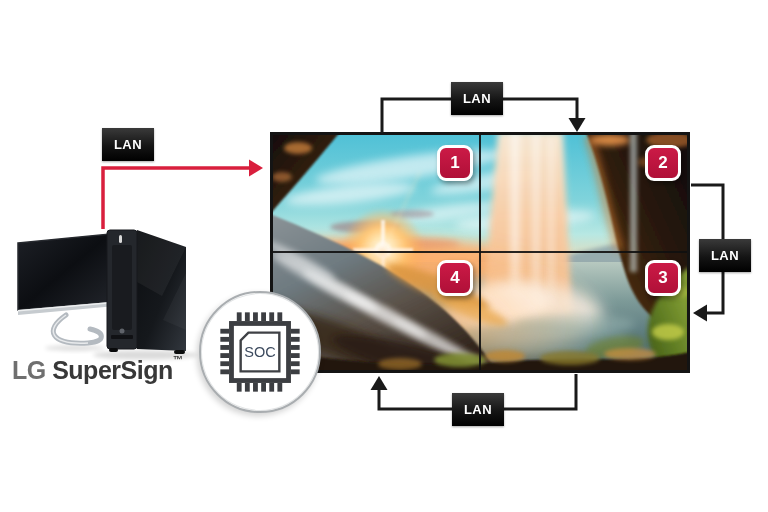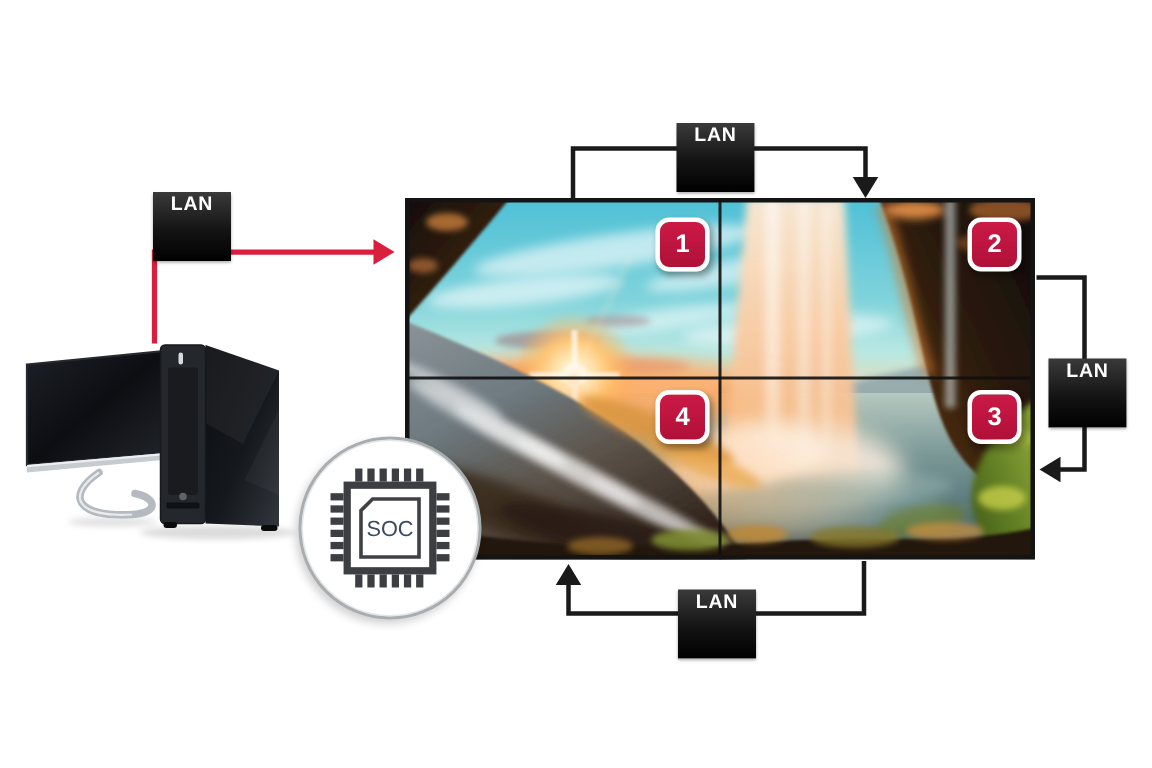--- a/index.html
+++ b/index.html
@@ -5,25 +5,25 @@
   * { margin:0; padding:0; box-sizing:border-box; }
   html,body { width:768px; height:512px; background:#ffffff; overflow:hidden;
               font-family:"Liberation Sans", sans-serif; }
   .stage { position:relative; width:768px; height:512px; background:#ffffff; }
 
   
   .connectors { position:absolute; left:0; top:0; width:768px; height:512px;
                 z-index:3; pointer-events:none; }
 
   
-  .lan-pill { position:absolute; z-index:4; width:52px; height:46px;
+  .lan-pill { position:absolute; z-index:4; width:52px; height:33px;
               border-radius:0;
               background:linear-gradient(180deg,#3a3a3a 0%,#141414 55%,#000 100%);
               box-shadow:0 1px 2px rgba(0,0,0,.35);
-              display:flex; justify-content:center; }
+              display:flex; align-items:center; justify-content:center; }
   .lan-pill span { color:#ffffff; font-weight:bold; font-size:13px; letter-spacing:.5px; }
   .lan-left   { left:102px; top:128px; }
   .lan-top    { left:451px; top:82px;  }
   .lan-right  { left:699px; top:239px; }
   .lan-bottom { left:452px; top:393px; }
 
   
   .wall { position:absolute; left:270px; top:132px; width:420px; height:241px;
           z-index:2; }
   .wall svg { display:block; width:420px; height:241px; }
@@ -132,20 +132,24 @@
         <polygon points="186,55 186,112 163,102" fill="#ffffff" opacity=".04"></polygon>
         <rect x="107" y="12" width="30" height="119" rx="3" fill="#24272c" stroke="#17191d"></rect>
         <rect x="112" y="27" width="20" height="85" rx="2" fill="#191b1f"></rect>
         <rect x="119" y="17" width="3" height="8" rx="1.5" fill="#d9d9d9"></rect>
         <rect x="111" y="117" width="22" height="4" rx="1" fill="#101114"></rect>
         <circle cx="122" cy="113" r="2.5" fill="#5f636a"></circle>
         <rect x="109" y="130" width="9" height="4" rx="2" fill="#0a0b0c"></rect>
         <rect x="174" y="132" width="11" height="4" rx="2" fill="#0a0b0c"></rect>
       </g>
     </svg>
+    <div class="pc-caption">
+      <span class="brand">LG</span>
+      <span class="product">SuperSign</span><span class="tm">™</span>
+    </div>
   </div>
 
   <div class="wall">
     <svg viewBox="0 0 420 241" preserveAspectRatio="none" xmlns="http://www.w3.org/2000/svg">
       <defs>
         <linearGradient id="skyG" x1="0" y1="0" x2="0" y2="1">
           <stop offset="0" stop-color="#4ec0d6"></stop>
             <stop offset=".42" stop-color="#7fd3db"></stop>
           <stop offset=".64" stop-color="#b8e8e3"></stop>
             <stop offset=".82" stop-color="#ead9b4"></stop>

